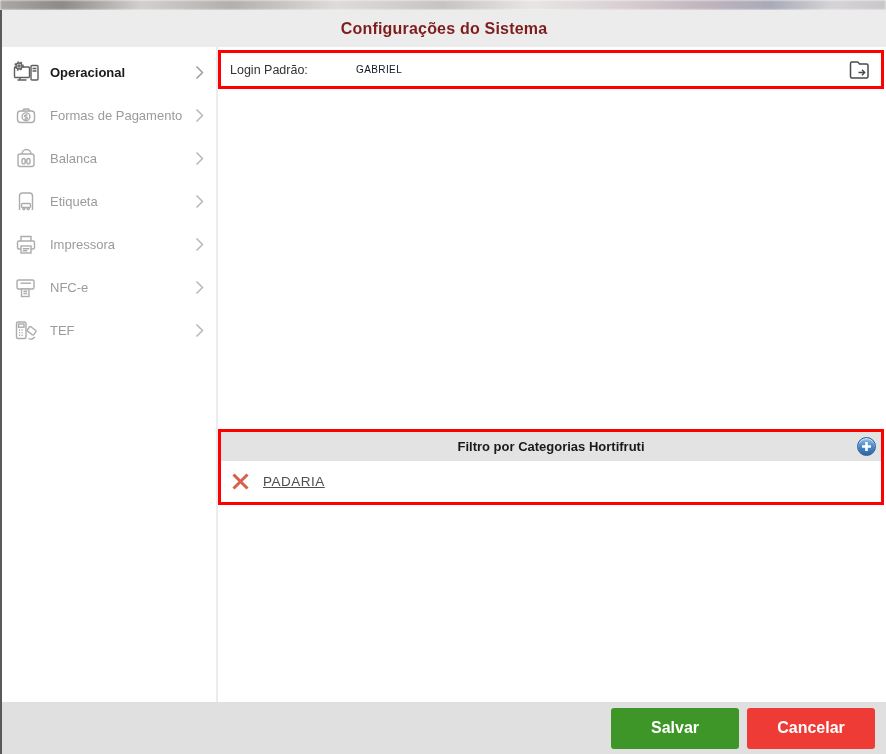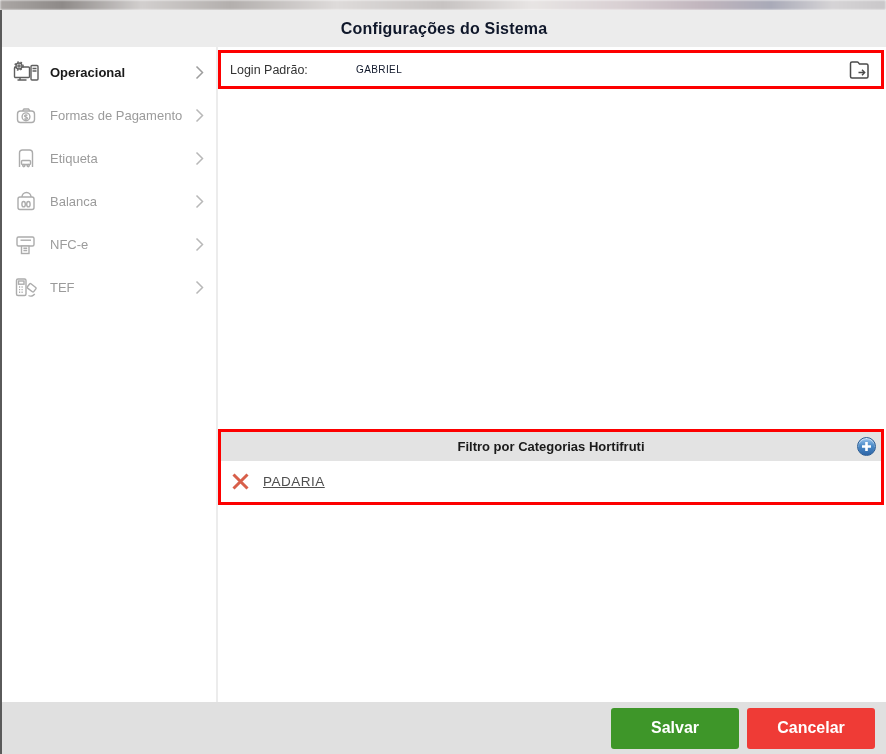--- a/index.html
+++ b/index.html
@@ -17,21 +17,21 @@
   }
   .dialog {
     position:absolute; top:10px; left:0; right:0; bottom:0;
     background:#fff; display:flex; flex-direction:column;
     border-left:2px solid #5a5a5a;
   }
   .titlebar {
     height:37px; flex:0 0 37px; background:#ececec;
     display:flex; align-items:center; justify-content:center;
   }
-  .title { font-size:16px; font-weight:600; color:#0f172a; letter-spacing:.2px; }
+  .title { font-size:16px; font-weight:600; color:#7f1d1d; letter-spacing:.2px; }
 
   .body { flex:1; display:flex; min-height:0; }
 
   
   .sidebar { width:216px; flex:0 0 216px; border-right:2px solid #ececec; padding-top:4px; background:#fff; }
   .side-item {
     height:43px; display:flex; align-items:center; padding:0 12px 0 9px;
     color:#9b9b9b; font-size:13px; cursor:pointer; background:#fff;
   }
   .side-item .icn { width:30px; height:28px; margin-right:9px; display:flex; align-items:center; justify-content:center; }
@@ -132,51 +132,67 @@
           <span class="chev">
             <svg width="9" height="15">
                 <polyline points="1.5,1.5 7.5,7.5 1.5,13.5" fill="none" stroke="#b8b8b8" stroke-width="1.5"></polyline>
               </svg>
           </span>
         </div>
 
         <div class="side-item">
           <span class="icn">
             <svg width="27" height="26" viewBox="0 0 27 26" fill="none" stroke="#acacac" stroke-width="1.4">
+              <rect x="5" y="8" width="16" height="12.5" rx="2"></rect>
+              <path d="M9 8a4.5 4.5 0 0 1 9 0"></path>
+              <ellipse cx="10.6" cy="15.2" rx="1.7" ry="2.7"></ellipse>
+              <ellipse cx="15.4" cy="15.2" rx="1.7" ry="2.7"></ellipse>
+            </svg>
+          </span>
+          <span class="lbl">Balanca</span>
+          <span class="chev">
+            <svg width="9" height="15">
+                <polyline points="1.5,1.5 7.5,7.5 1.5,13.5" fill="none" stroke="#b8b8b8" stroke-width="1.5"></polyline>
+              </svg>
+          </span>
+        </div>
+
+        <div class="side-item">
+          <span class="icn">
+            <svg width="27" height="26" viewBox="0 0 27 26" fill="none" stroke="#acacac" stroke-width="1.4">
               <path d="M6.5 21V7a3 3 0 0 1 3-3h7a3 3 0 0 1 3 3v14"></path>
               <rect x="8.5" y="14.5" width="9" height="4" rx="1"></rect>
               <circle cx="10.8" cy="19.6" r="1.1"></circle>
               <circle cx="15.2" cy="19.6" r="1.1"></circle>
             </svg>
           </span>
           <span class="lbl">Etiqueta</span>
           <span class="chev">
             <svg width="9" height="15">
                 <polyline points="1.5,1.5 7.5,7.5 1.5,13.5" fill="none" stroke="#b8b8b8" stroke-width="1.5"></polyline>
               </svg>
           </span>
         </div>
 
         <div class="side-item">
           <span class="icn">
             <svg width="27" height="26" viewBox="0 0 27 26" fill="none" stroke="#acacac" stroke-width="1.4">
-              <rect x="5" y="8" width="16" height="12.5" rx="2"></rect>
-              <path d="M9 8a4.5 4.5 0 0 1 9 0"></path>
-              <ellipse cx="10.6" cy="15.2" rx="1.7" ry="2.7"></ellipse>
-              <ellipse cx="15.4" cy="15.2" rx="1.7" ry="2.7"></ellipse>
-            </svg>
-          </span>
-          <span class="lbl">Balanca</span>
-          <span class="chev">
-            <svg width="9" height="15">
-                <polyline points="1.5,1.5 7.5,7.5 1.5,13.5" fill="none" stroke="#b8b8b8" stroke-width="1.5"></polyline>
-              </svg>
-          </span>
-        </div>
-
+              <path d="M8 9V4.5h10V9"></path>
+              <rect x="4.5" y="9" width="17" height="8" rx="1.5"></rect>
+              <rect x="8" y="14" width="10" height="7" fill="#fff"></rect>
+              <path d="M9.8 16.7h6.5M9.8 18.8h4.5"></path>
+            </svg>
+          </span>
+          <span class="lbl">Impressora</span>
+          <span class="chev">
+            <svg width="9" height="15">
+                <polyline points="1.5,1.5 7.5,7.5 1.5,13.5" fill="none" stroke="#b8b8b8" stroke-width="1.5"></polyline>
+              </svg>
+          </span>
+        </div>
 
         <div class="side-item">
           <span class="icn">
             <svg width="27" height="26" viewBox="0 0 27 26" fill="none" stroke="#acacac" stroke-width="1.4">
               <rect x="4" y="5" width="17" height="9" rx="1.5"></rect>
               <path d="M7.5 8.2h10.5"></path>
               <rect x="8.5" y="14" width="7.5" height="7.5" fill="#fff"></rect>
               <path d="M10.4 16.3h3.8M10.4 18.5h3.8"></path>
             </svg>
           </span>

